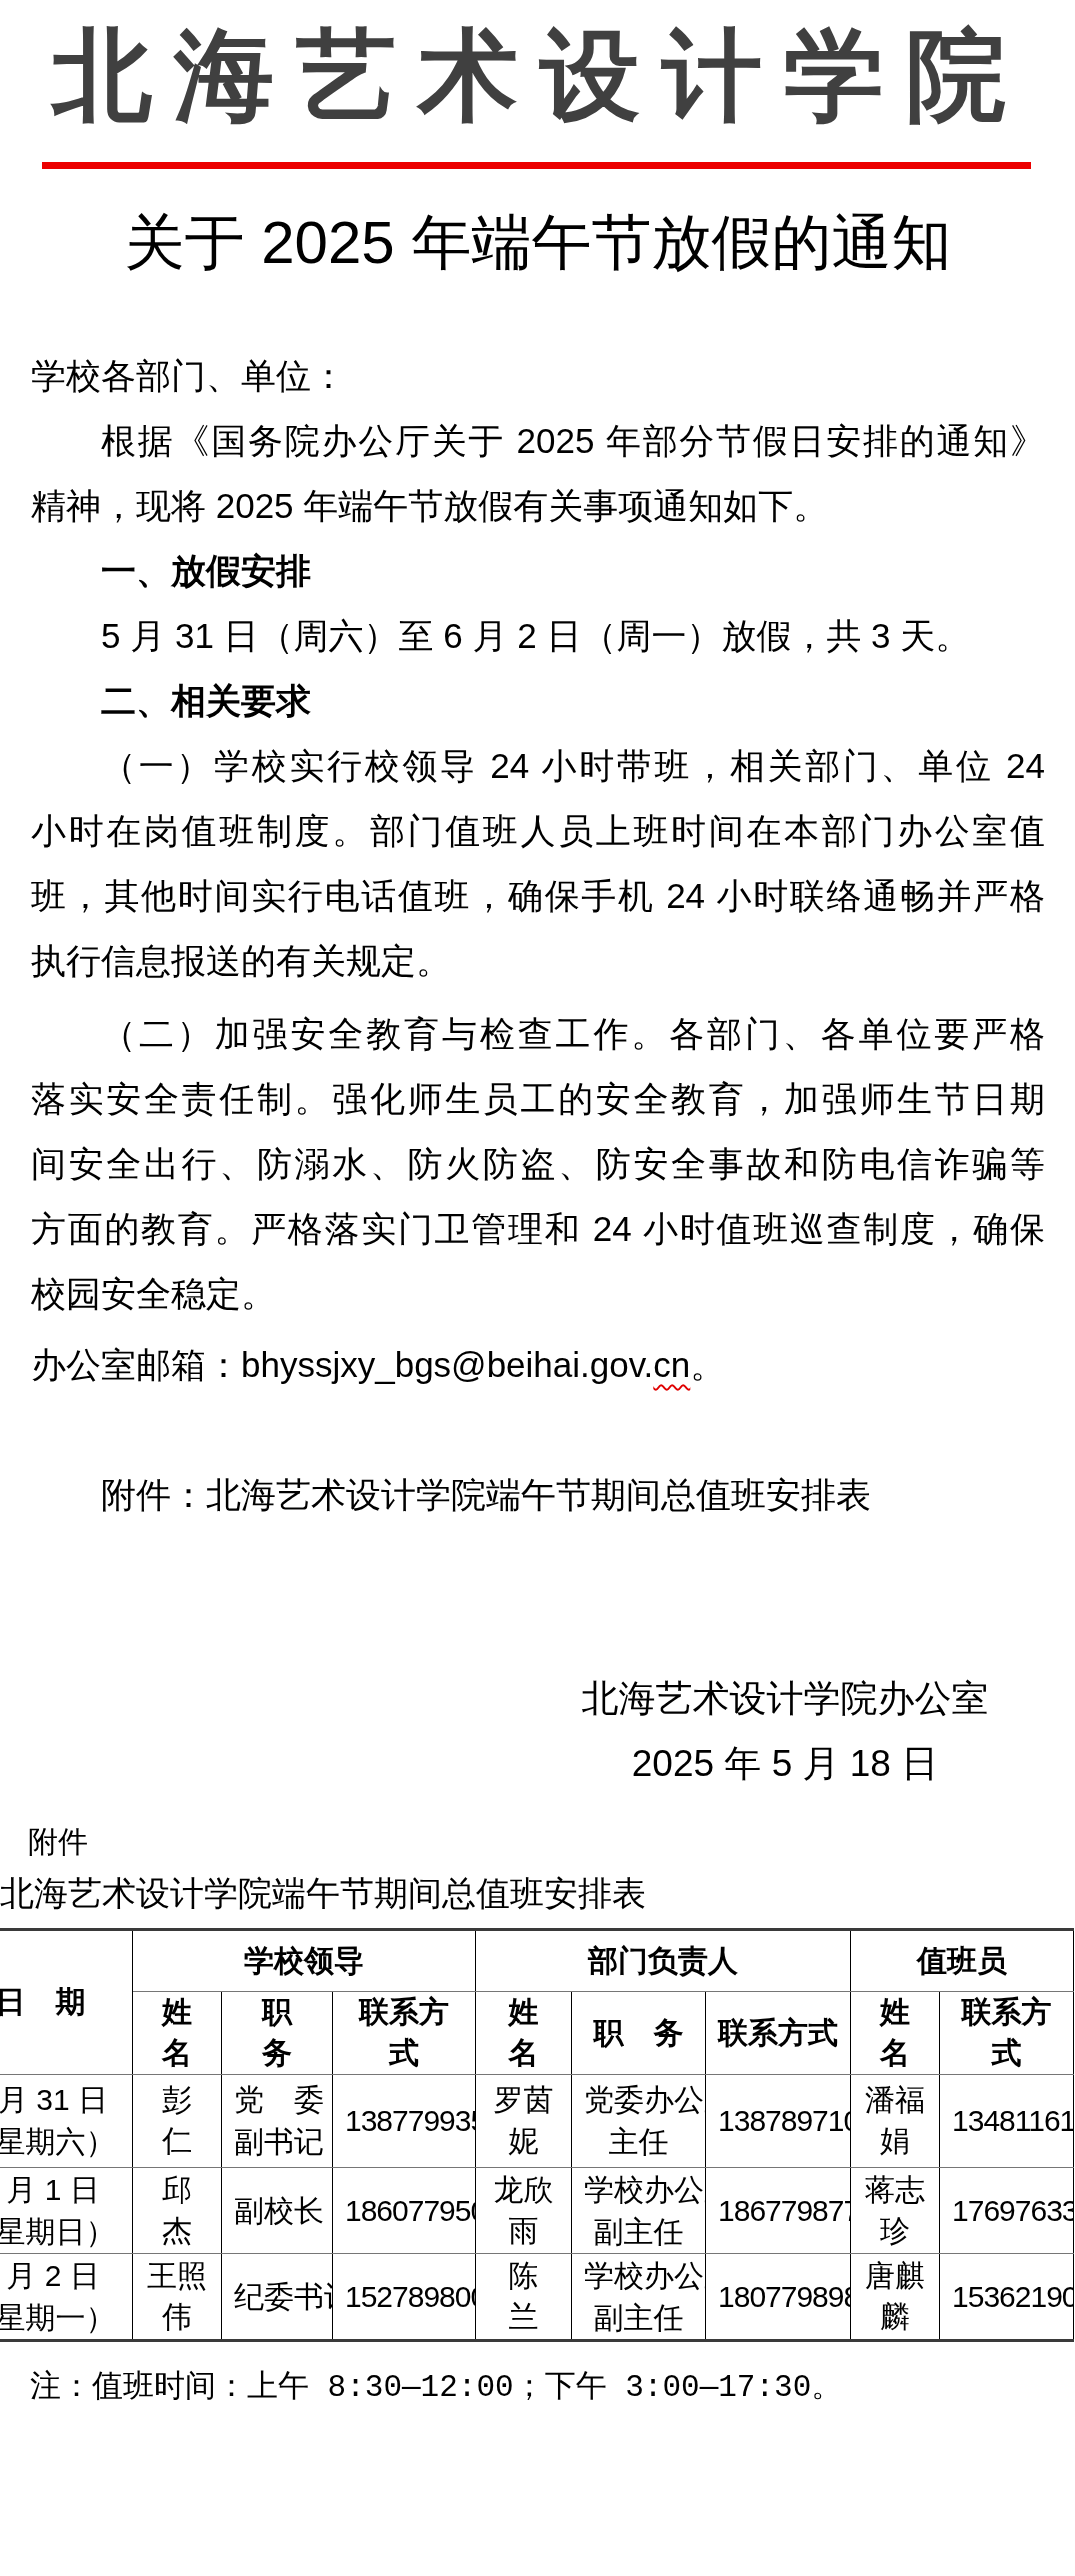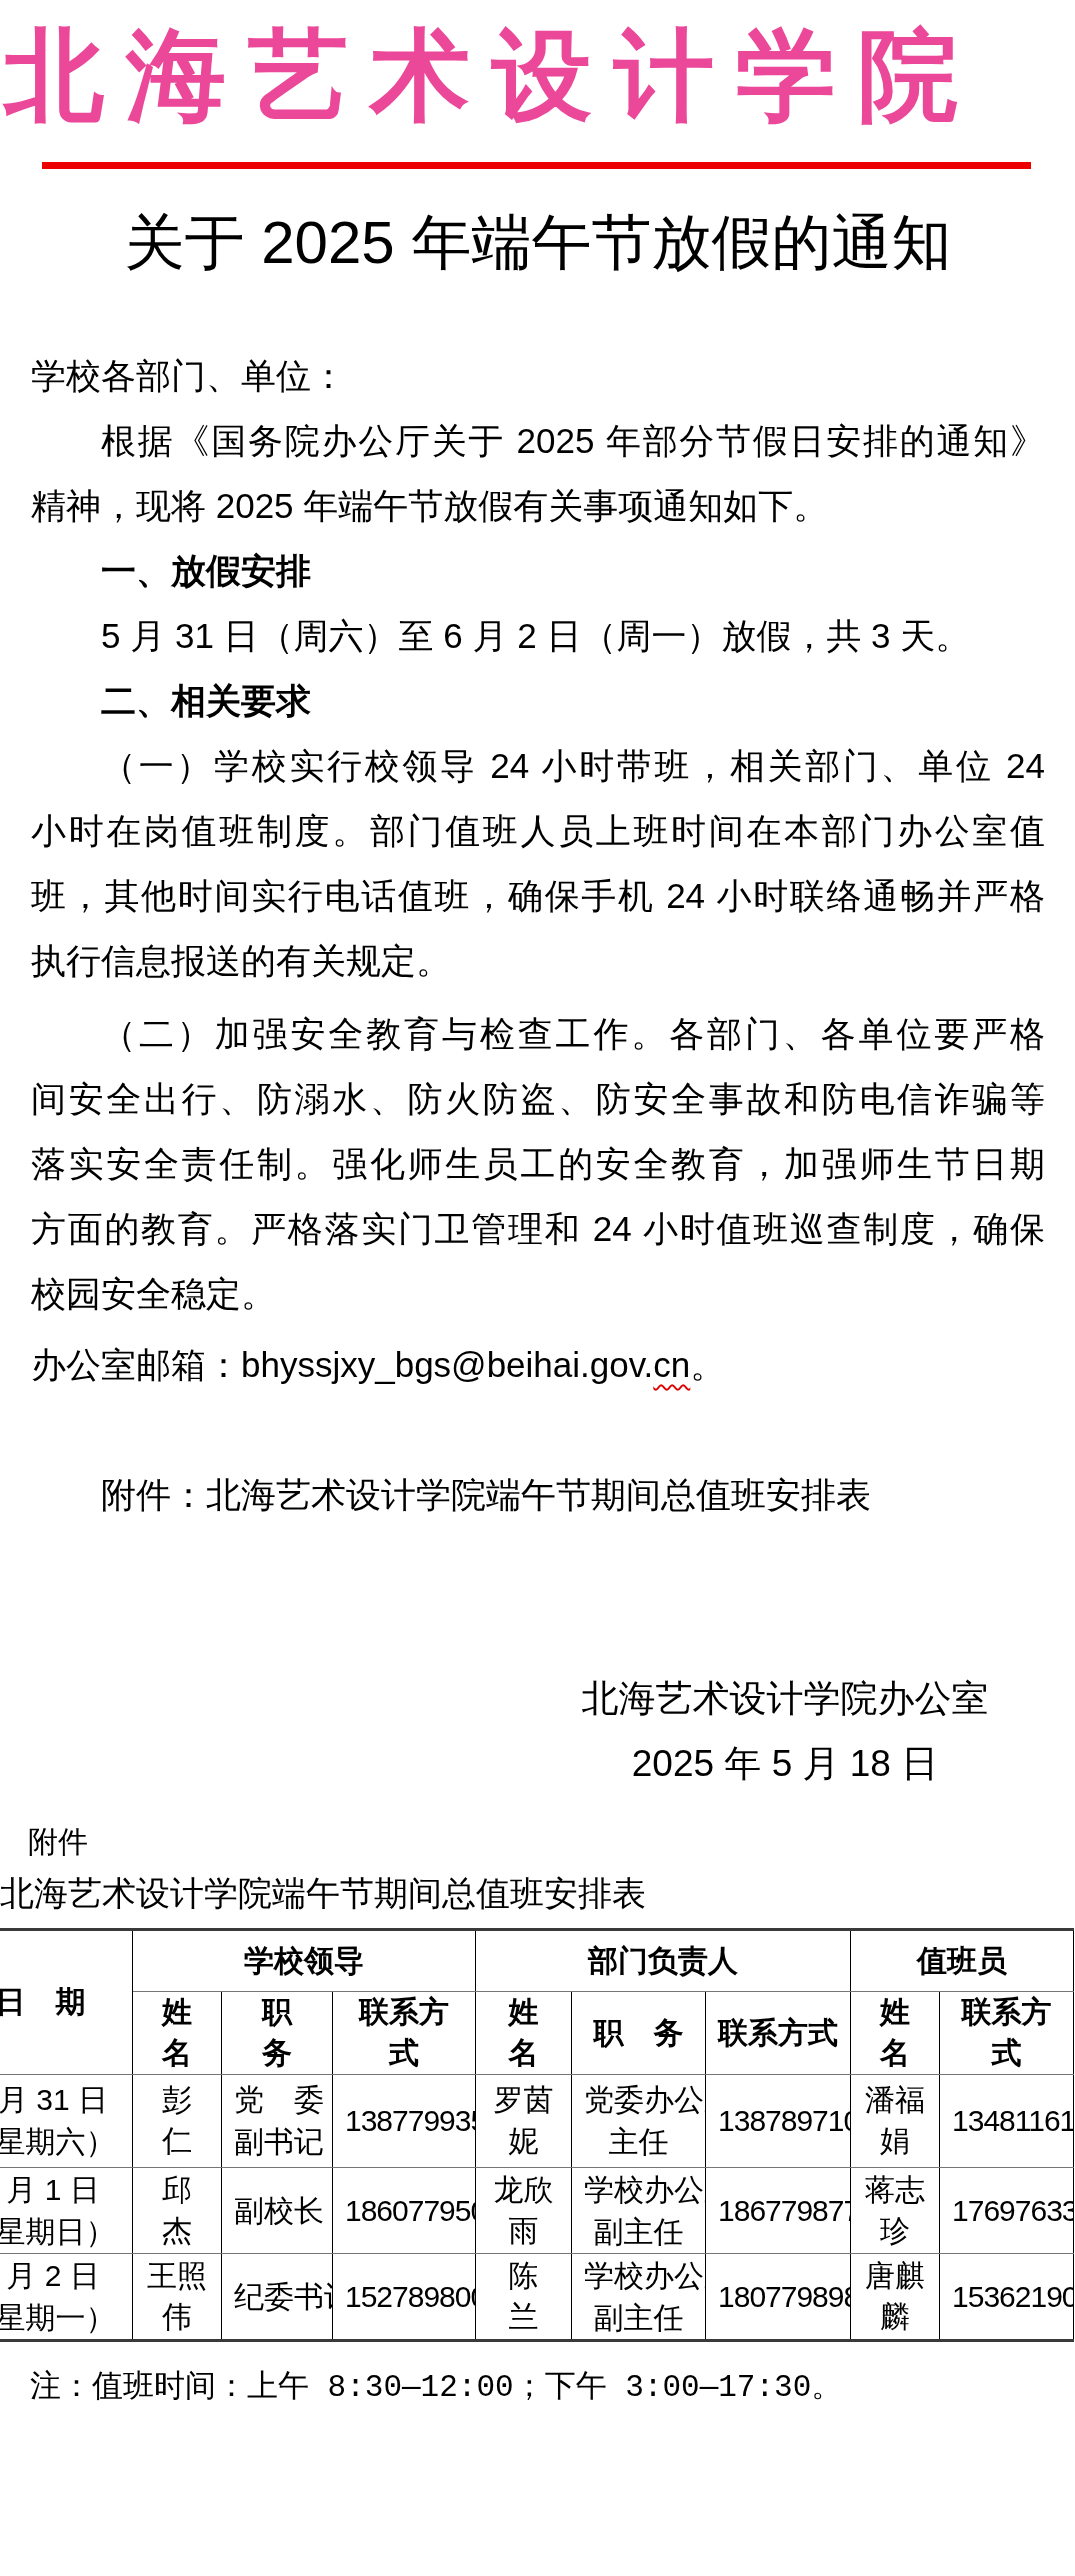--- a/index.html
+++ b/index.html
@@ -7,25 +7,26 @@
     width: 1076px; height: 2576px;
     background: #ffffff;
     overflow: hidden;
     font-family: "Liberation Sans", sans-serif;
     color: #000;
   }
   
   .school-name {
     padding-top: 14px;
     padding-left: 4px;
+    text-align: center;
     font-size: 100px;
     font-weight: bold;
     letter-spacing: 22px;
     line-height: 122px;
-    color: #ec4899;
+    color: #404040;
     white-space: nowrap;
   }
   .red-line {
     height: 7px;
     margin: 26px 45px 0 42px;
     background: #ec0000;
   }
   .doc-title {
     margin-top: 46px;
     text-align: center;
@@ -136,22 +137,22 @@
     <span class="tline last ind">二、相关要求</span>
   </p>
   <p>
     <span class="tline ind">（一）学校实行校领导 24 小时带班，相关部门、单位 24</span>
     <span class="tline">小时在岗值班制度。部门值班人员上班时间在本部门办公室值</span>
     <span class="tline">班，其他时间实行电话值班，确保手机 24 小时联络通畅并严格</span>
     <span class="tline last">执行信息报送的有关规定。</span>
   </p>
   <p class="mt8">
     <span class="tline ind">（二）加强安全教育与检查工作。各部门、各单位要严格</span>
+    <span class="tline">落实安全责任制。强化师生员工的安全教育，加强师生节日期</span>
     <span class="tline">间安全出行、防溺水、防火防盗、防安全事故和防电信诈骗等</span>
-    <span class="tline">落实安全责任制。强化师生员工的安全教育，加强师生节日期</span>
     <span class="tline">方面的教育。严格落实门卫管理和 24 小时值班巡查制度，确保</span>
     <span class="tline last">校园安全稳定。</span>
   </p>
   <p class="mt6">
     <span class="tline last"><span>办公室邮箱：</span><span>bhyssjxy_bgs@beihai.gov.</span><span class="squiggle">cn</span><span>。</span></span>
   </p>
   <p class="mt65">
     <span class="tline last ind">附件：北海艺术设计学院端午节期间总值班安排表</span>
   </p>
 </div>

